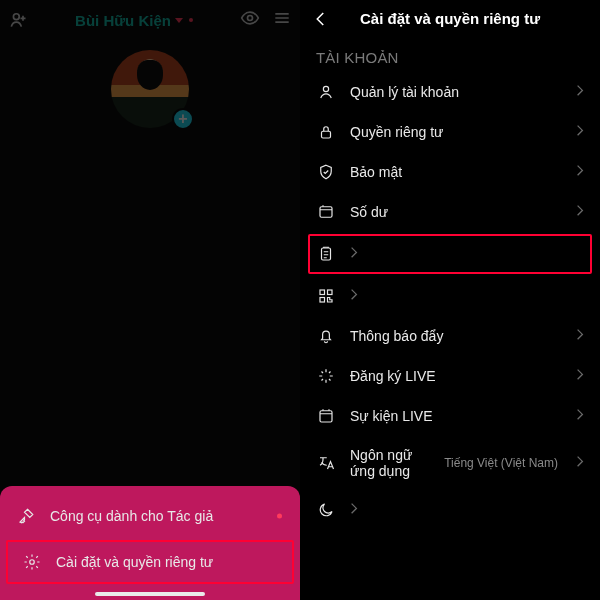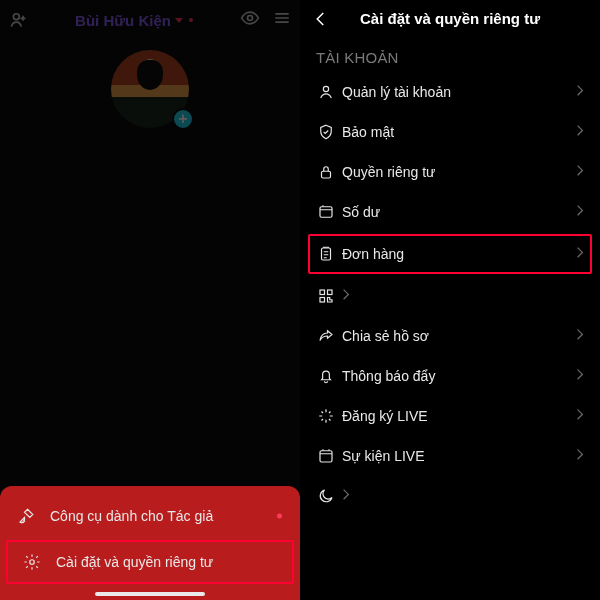--- a/index.html
+++ b/index.html
@@ -17,21 +17,21 @@
     position: relative;
     overflow: hidden;
   }
   .phone.left { background: #0e0e0e; }
   
   .l-header {
     display: flex; align-items: center; justify-content: space-between;
     padding: 8px 8px 4px 8px;
   }
   .l-header .left-icon, .l-header .right-icons { display:flex; align-items:center; gap:12px; }
-  .l-header .name { font-size: 15px; font-weight:600; color:#8b5cf6; display:flex; align-items:center; gap:2px;}
+  .l-header .name { font-size: 15px; font-weight:600; color:#14b8a6; display:flex; align-items:center; gap:2px;}
   .chev-down { width:0;height:0;border-left:4px solid transparent;border-right:4px solid transparent;border-top:5px solid #ff3b5c; margin-left:2px;}
   .icon18 { width:20px;height:20px; fill:none; stroke:#ccc; stroke-width:2; }
   .avatar-wrap { display:flex;justify-content:center;margin-top:14px;position:relative; }
   .avatar {
     width:78px;height:78px;border-radius:50%;
     background: radial-gradient(circle at 50% 28%, #f3cfa0 0 18%, transparent 19%),
                 linear-gradient(#b74520 0 45%, #f0a14c 45% 60%, #1a2a1d 60% 100%);
     position:relative; overflow:hidden;
   }
   .avatar::after{content:"";position:absolute;top:10px;left:26px;width:26px;height:30px;background:#111;border-radius:40% 40% 50% 50%;}
@@ -41,21 +41,21 @@
     display:flex;align-items:center;justify-content:center;color:#fff;font-size:16px;font-weight:700;
     border:2px solid #0e0e0e;
   }
   .l-body-dim {
     position:absolute; top:0; left:0; right:0; bottom:0;
     background: rgba(0,0,0,0.65);
     pointer-events:none;
   }
   .bottom-sheet {
     position:absolute; left:0; right:0; bottom:0;
-    background:#b91c1c;
+    background:#be185d;
     border-radius:12px 12px 0 0;
     padding: 8px 0 14px 0;
   }
   .sheet-item {
     display:flex;align-items:center;gap:14px;
     padding:13px 16px; color:#e8e8e8; font-size:14px;
     position:relative;
   }
   .sheet-item .dot-right {
     position:absolute; right:18px; top:50%; transform:translateY(-50%);
@@ -72,21 +72,21 @@
   .r-header {
     display:flex;align-items:center;justify-content:center;
     padding:10px 12px 12px 12px; position:relative;
   }
   .r-header .back { position:absolute; left:12px; top:10px; }
   .r-title { font-size:15px; font-weight:600; color:#fff; }
   .section-label {
     font-size:15px; color:#7a7a7a; padding:10px 16px 6px 16px; letter-spacing:.2px;
   }
   .row {
-    display:flex;align-items:center;gap:6px;
+    display:flex;align-items:center;gap:14px;
     padding:11px 16px; color:#e9e9e9; font-size:14px;
     position:relative;
   }
   .row .txt { flex:1; }
   .row .meta { font-size:12px; color:#8a8a8a; margin-right:4px;}
   .row .chev { flex:0 0 auto; }
   .chev svg { width:8px; stroke:#6a6a6a; }
   .row.highlight { outline:2px solid #ff0033; outline-offset:-2px; margin:2px 8px; border-radius:2px; padding:11px 8px 11px 8px;}
   .ic { width:20px; display:flex; align-items:center; justify-content:center; }
   .ic svg { width:18px;height:18px; fill:none; stroke:#e6e6e6; stroke-width:1.6; }
@@ -171,94 +171,82 @@
         </span>
       <span class="txt">Quản lý tài khoản</span>
       <span class="chev"><svg viewBox="0 0 10 16" fill="none" stroke-width="1.6">
             <path d="M2 2l6 6-6 6"></path>
           </svg></span>
     </div>
 
     <div class="row">
       <span class="ic">
           <svg viewBox="0 0 24 24">
+            <rect x="6" y="11" width="12" height="9" rx="2"></rect>
+            <path d="M9 11V8a3 3 0 016 0v3"></path>
+          </svg>
+        </span>
+      <span class="txt">Quyền riêng tư</span>
+      <span class="chev"><svg viewBox="0 0 10 16" fill="none" stroke-width="1.6">
+            <path d="M2 2l6 6-6 6"></path>
+          </svg></span>
+    </div>
+
+    <div class="row">
+      <span class="ic">
+          <svg viewBox="0 0 24 24">
             <path d="M12 3l7 3v5c0 5-3 8-7 10-4-2-7-5-7-10V6z"></path>
             <path d="M9 12l2 2 4-4"></path>
           </svg>
         </span>
       <span class="txt">Bảo mật</span>
       <span class="chev"><svg viewBox="0 0 10 16" fill="none" stroke-width="1.6">
             <path d="M2 2l6 6-6 6"></path>
           </svg></span>
     </div>
 
     <div class="row">
       <span class="ic">
           <svg viewBox="0 0 24 24">
-            <rect x="6" y="11" width="12" height="9" rx="2"></rect>
-            <path d="M9 11V8a3 3 0 016 0v3"></path>
-          </svg>
-        </span>
-      <span class="txt">Quyền riêng tư</span>
-      <span class="chev"><svg viewBox="0 0 10 16" fill="none" stroke-width="1.6">
-            <path d="M2 2l6 6-6 6"></path>
-          </svg></span>
-    </div>
-
-    <div class="row">
-      <span class="ic">
-          <svg viewBox="0 0 24 24">
             <rect x="4" y="5" width="16" height="14" rx="2"></rect>
             <path d="M4 9h16M8 5V3"></path>
           </svg>
         </span>
       <span class="txt">Số dư</span>
       <span class="chev"><svg viewBox="0 0 10 16" fill="none" stroke-width="1.6">
             <path d="M2 2l6 6-6 6"></path>
           </svg></span>
     </div>
 
     <div class="row highlight">
       <span class="ic">
           <svg viewBox="0 0 24 24">
             <rect x="6" y="4" width="12" height="16" rx="2"></rect>
             <path d="M9 4V3h6v1M9 9h6M9 13h6M9 17h4"></path>
           </svg>
         </span>
-      <span class="txt">Đơn hàng</span>
       <span class="chev"><svg viewBox="0 0 10 16" fill="none" stroke-width="1.6">
             <path d="M2 2l6 6-6 6"></path>
           </svg></span>
     </div>
 
     <div class="row">
       <span class="ic">
           <svg viewBox="0 0 24 24">
             <rect x="4" y="4" width="6" height="6"></rect>
             <rect x="14" y="4" width="6" height="6"></rect>
             <rect x="4" y="14" width="6" height="6"></rect>
             <path d="M14 14h3v3h3v3h-6z"></path>
           </svg>
         </span>
       <span class="chev"><svg viewBox="0 0 10 16" fill="none" stroke-width="1.6">
             <path d="M2 2l6 6-6 6"></path>
           </svg></span>
     </div>
 
-    <div class="row">
-      <span class="ic">
-          <svg viewBox="0 0 24 24">
-            <path d="M14 5l6 5-6 5v-3c-5 0-8 2-10 6 1-7 5-10 10-10V5z"></path>
-          </svg>
-        </span>
-      <span class="txt">Chia sẻ hồ sơ</span>
-      <span class="chev"><svg viewBox="0 0 10 16" fill="none" stroke-width="1.6">
-            <path d="M2 2l6 6-6 6"></path>
-          </svg></span>
-    </div>
 
 
     <div class="row">
       <span class="ic">
           <svg viewBox="0 0 24 24">
             <path d="M6 17h12l-1.5-2V10a4.5 4.5 0 00-9 0v5L6 17zM10 19a2 2 0 004 0"></path>
           </svg>
         </span>
       <span class="txt">Thông báo đẩy</span>
       <span class="chev"><svg viewBox="0 0 10 16" fill="none" stroke-width="1.6">
@@ -284,20 +272,32 @@
             <rect x="4" y="5" width="16" height="15" rx="2"></rect>
             <path d="M4 9h16M8 5V3M16 5V3"></path>
           </svg>
         </span>
       <span class="txt">Sự kiện LIVE</span>
       <span class="chev"><svg viewBox="0 0 10 16" fill="none" stroke-width="1.6">
             <path d="M2 2l6 6-6 6"></path>
           </svg></span>
     </div>
 
+    <div class="row">
+      <span class="ic">
+          <svg viewBox="0 0 24 24">
+            <path d="M4 5h9M8 5v2c0 4-2 7-4 8M6 11c2 3 5 4 7 4M14 20l4-10 4 10M15.5 17h5"></path>
+          </svg>
+        </span>
+      <span class="txt">Ngôn ngữ ứng dụng</span>
+      <span class="meta">Tiếng Việt (Việt Nam)</span>
+      <span class="chev"><svg viewBox="0 0 10 16" fill="none" stroke-width="1.6">
+            <path d="M2 2l6 6-6 6"></path>
+          </svg></span>
+    </div>
 
     <div class="row">
       <span class="ic">
           <svg viewBox="0 0 24 24">
             <path d="M20 14A8 8 0 1110 4a6 6 0 0010 10z"></path>
           </svg>
         </span>
       <span class="chev"><svg viewBox="0 0 10 16" fill="none" stroke-width="1.6">
             <path d="M2 2l6 6-6 6"></path>
           </svg></span>

